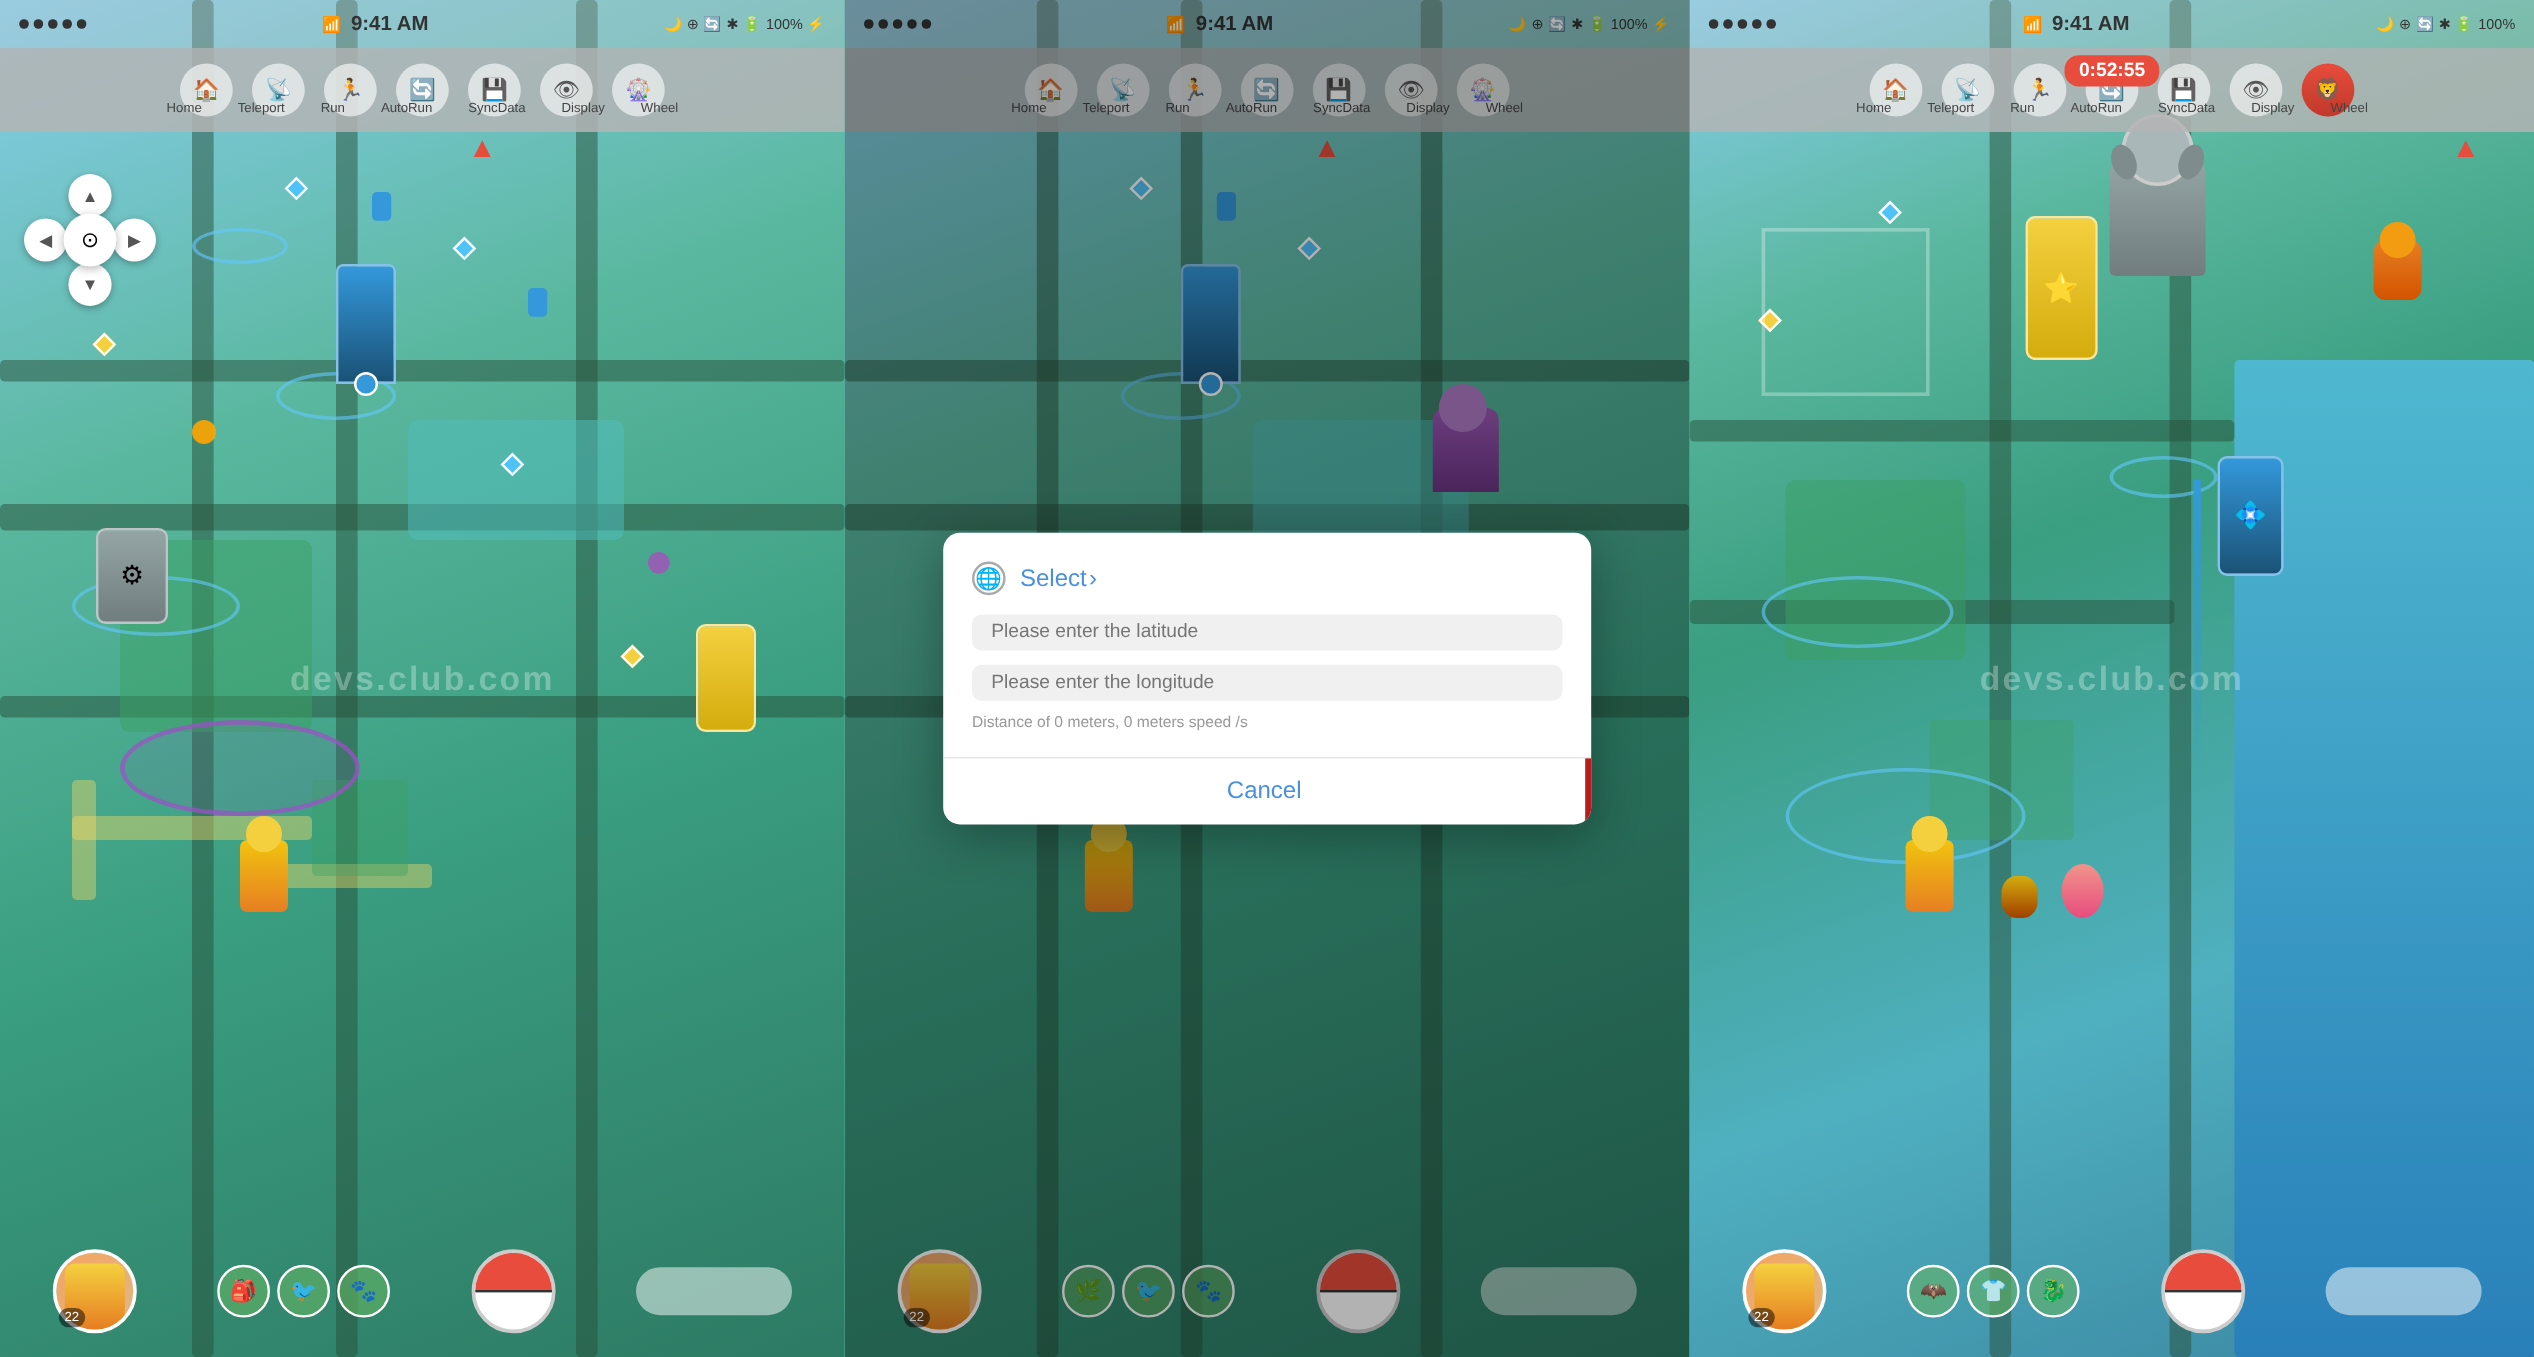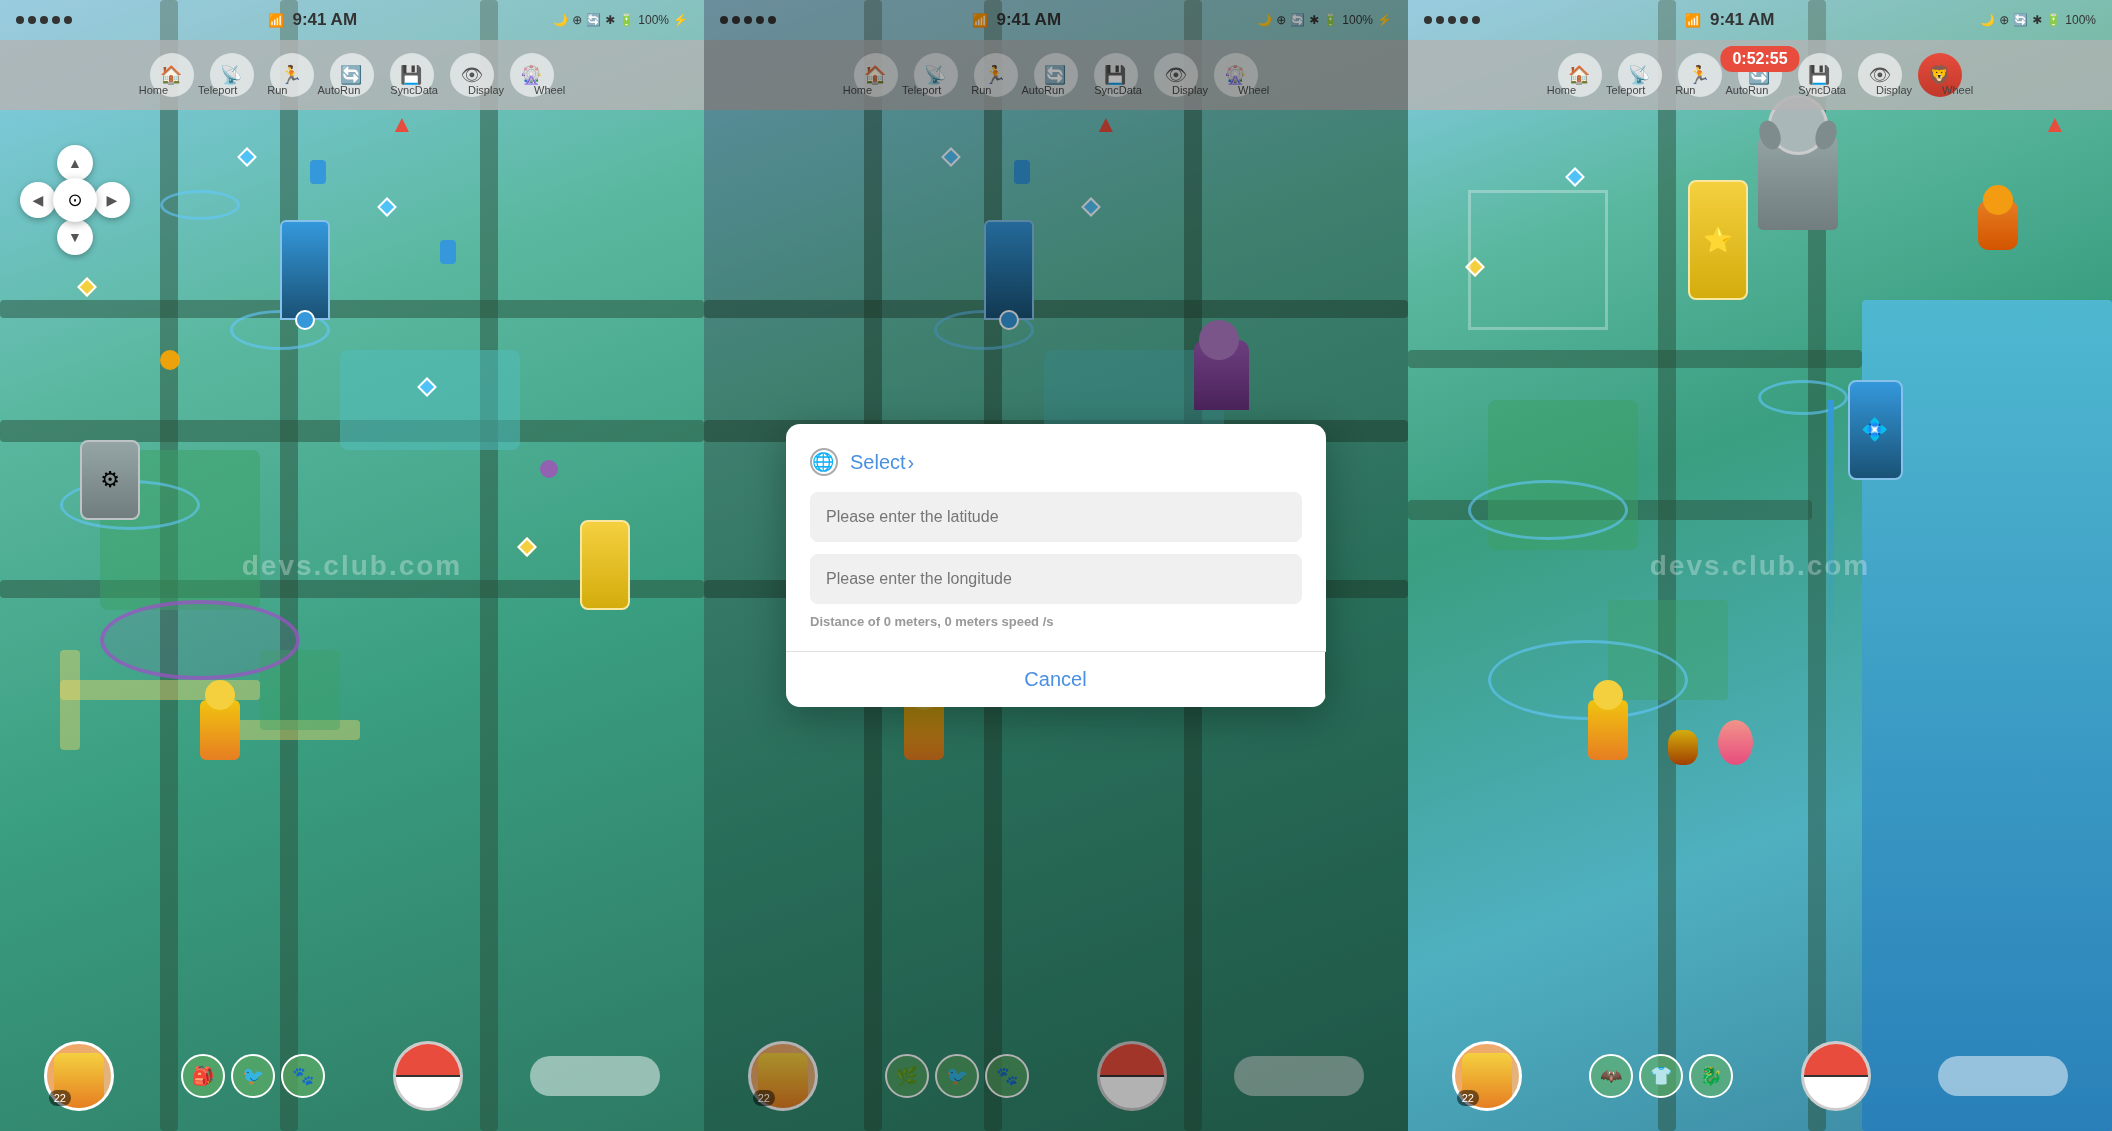--- a/index.html
+++ b/index.html
@@ -222,51 +222,50 @@
       padding: 0 24px;
       display: flex;
       flex-direction: column;
       gap: 12px;
     }
 
     .dialog-input {
       background: #f0f0f0;
       border: none;
       border-radius: 8px;
-      padding: 16px 16px;
+      padding: 6px 16px;
       font-size: 16px;
       color: #15803d;
       width: 100%;
       outline: none;
     }
 
     .dialog-info {
       padding: 10px 24px;
       font-size: 13px;
       color: #999;
-      font-weight: bold;
     }
 
     .dialog-footer {
       display: flex;
       border-top: 1px solid #e0e0e0;
       margin-top: 12px;
     }
 
     .dialog-btn {
       flex: 1;
       padding: 16px;
       text-align: center;
       font-size: 20px;
       cursor: pointer;
     }
 
     .dialog-btn.cancel {
       color: #4a90e2;
-      border-right: 1px solid #b91c1c;
+      border-right: 5px solid #b91c1c;
     }
 
     .dialog-btn.ok {
       color: #4a90e2;
       font-weight: 500;
     }
 
     
     .bottom-hud {
       position: absolute;

